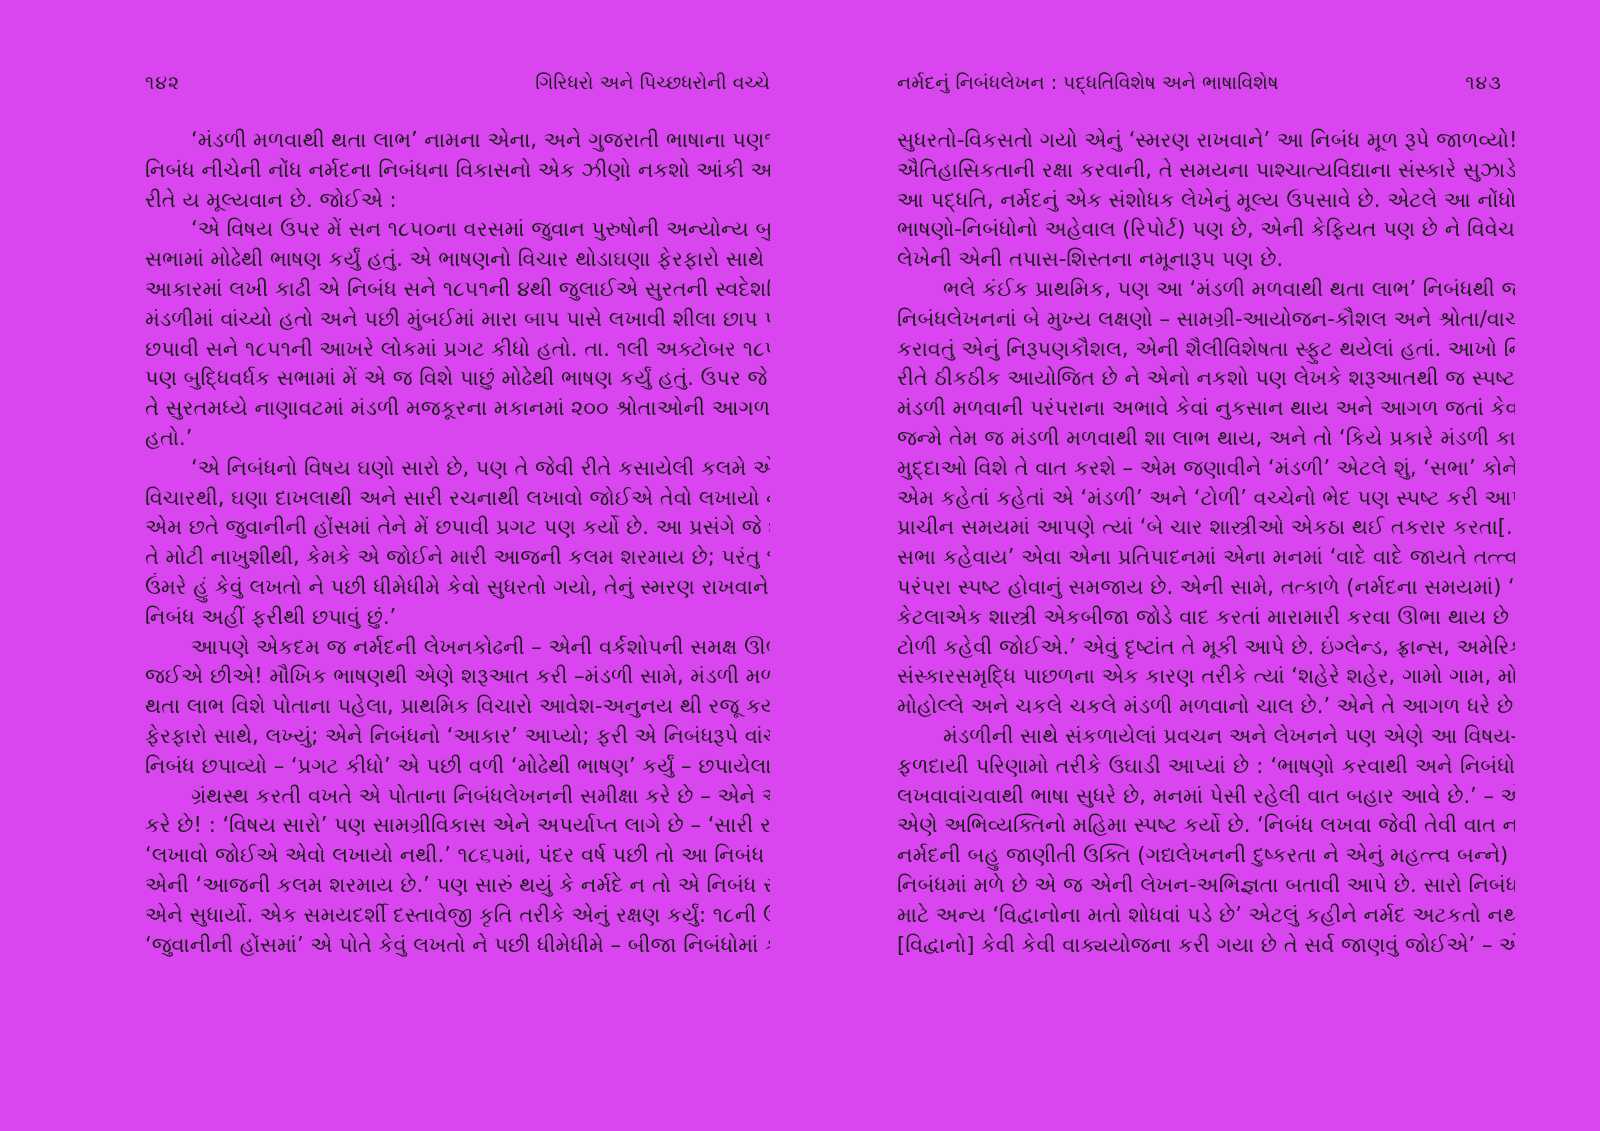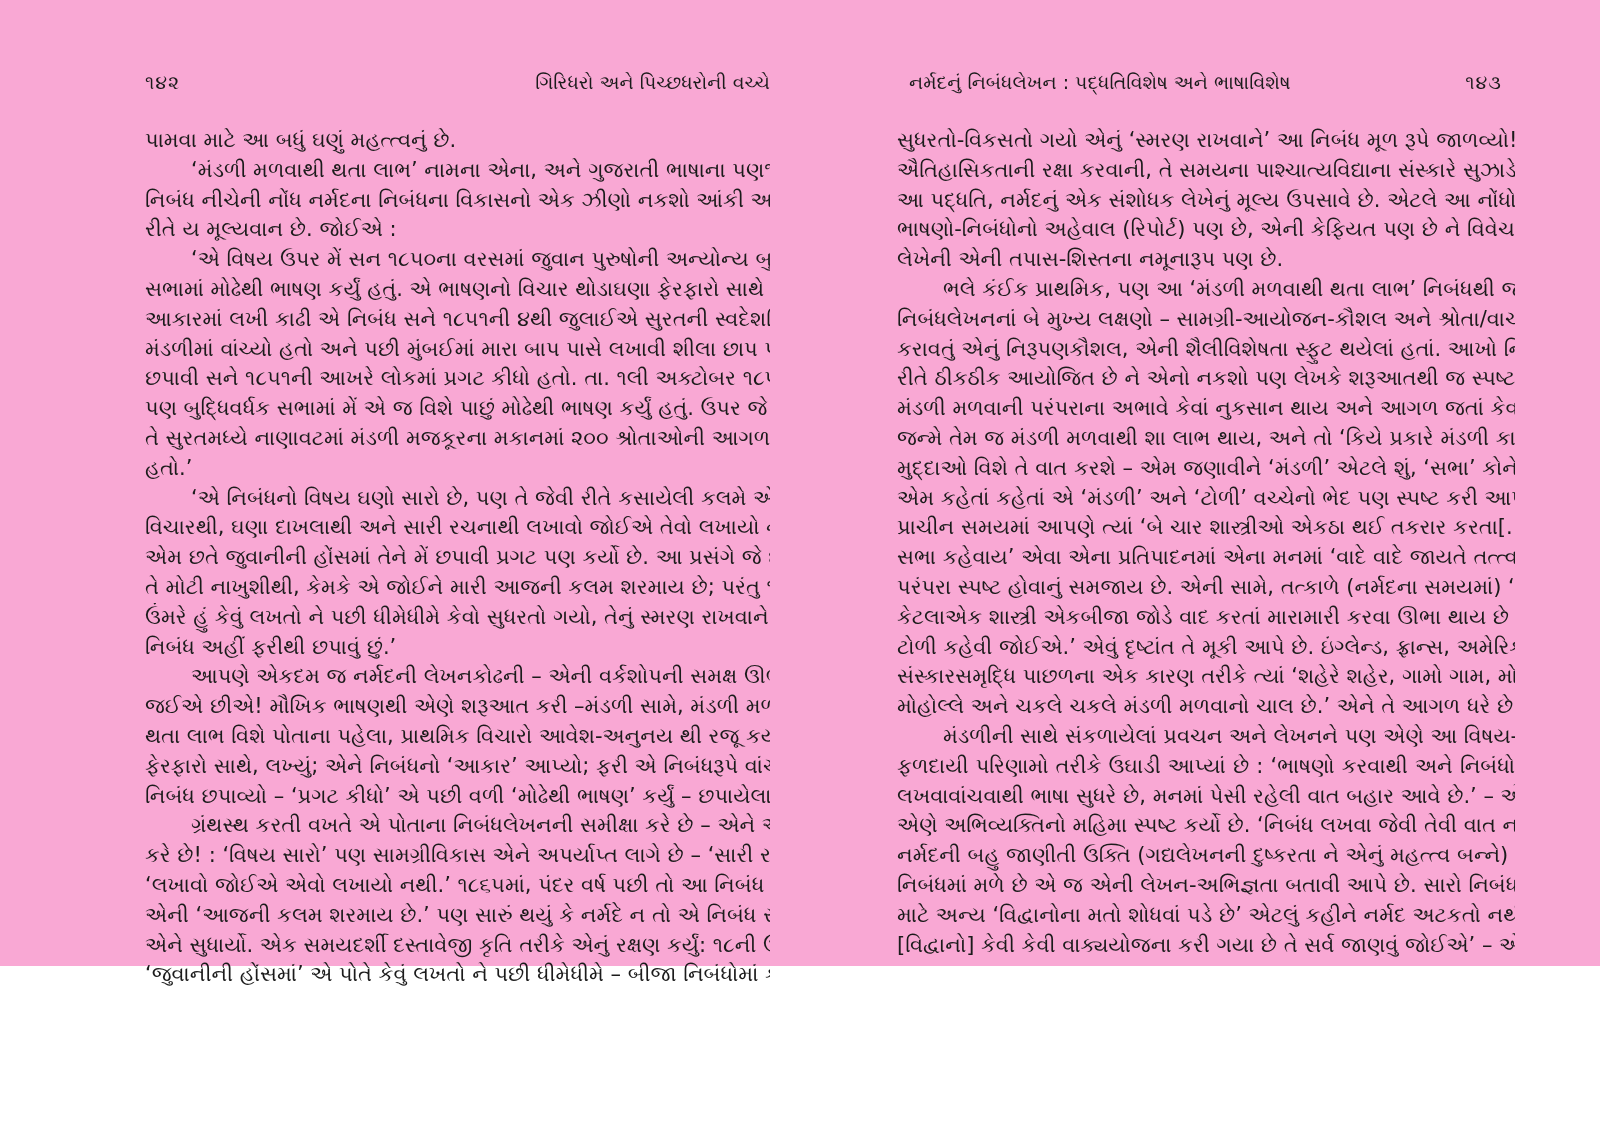--- a/index.html
+++ b/index.html
@@ -10,22 +10,22 @@
   body {
     width: 1600px;
     height: 1131px;
     font-family: "DejaVu Sans", sans-serif;
     color: #1b1b1b;
     overflow: hidden;
   }
   .spread {
     position: relative;
     width: 1600px;
-    height: 966px;
-    background: #f9a8d4;
+    height: 1131px;
+    background: #d946ef;
   }
   .page {
     position: absolute;
     top: 0;
   }
   .page-left  { left: 145px; width: 625px; }
   .page-right { left: 897px; width: 618px; }
 
   .page-head {
     position: absolute;
@@ -44,21 +44,21 @@
   }
   .page-left .folio { left: 0; }
   .page-right .folio { right: 13px; }
   .page-left .head-title {
     position: absolute;
     left: 12px; right: 0;
     text-align: right;
   }
   .page-right .head-title {
     position: absolute;
-    left: 12px;
+    left: 0;
     text-align: left;
   }
 
   .page-body {
     position: absolute;
     top: 126px;
     left: 0;
     width: 100%;
     overflow: hidden;
   }
@@ -84,21 +84,20 @@
 <body>
 
 <div class="spread">
 
   <div class="page page-left">
     <div class="page-head">
       <span class="folio">૧૪૨</span>
       <span class="head-title">ગિરિધરો અને પિચ્છધરોની વચ્ચે</span>
     </div>
     <div class="page-body">
-        <div class="line end">પામવા માટે આ બધું ઘણું મહત્ત્વનું છે.</div>
         <div class="line indent">‘મંડળી મળવાથી થતા લાભ’ નામના એના, અને ગુજરાતી ભાષાના પણ૧, પહેલા</div>
         <div class="line">નિબંધ નીચેની નોંધ નર્મદના નિબંધના વિકાસનો એક ઝીણો નકશો આંકી આપે છે એ</div>
         <div class="line end">રીતે ય મૂલ્યવાન છે. જોઈએ :</div>
         <div class="line indent">‘એ વિષય ઉપર મેં સન ૧૮૫૦ના વરસમાં જુવાન પુરુષોની અન્યોન્ય બુદ્ધિવર્ધક</div>
         <div class="line">સભામાં મોઢેથી ભાષણ કર્યું હતું. એ ભાષણનો વિચાર થોડાઘણા ફેરફારો સાથે નિબંધના</div>
         <div class="line">આકારમાં લખી કાઢી એ નિબંધ સને ૧૮૫૧ની ૪થી જુલાઈએ સુરતની સ્વદેશહિતેચ્છુ</div>
         <div class="line">મંડળીમાં વાંચ્યો હતો અને પછી મુંબઈમાં મારા બાપ પાસે લખાવી શીલા છાપ પર</div>
         <div class="line">છપાવી સને ૧૮૫૧ની આખરે લોકમાં પ્રગટ કીધો હતો. તા. ૧લી અક્ટોબર ૧૮૫૫એ</div>
         <div class="line">પણ બુદ્ધિવર્ધક સભામાં મેં એ જ વિશે પાછું મોઢેથી ભાષણ કર્યું હતું. ઉપર જે નિબંધ છે</div>
         <div class="line">તે સુરતમધ્યે નાણાવટમાં મંડળી મજકૂરના મકાનમાં ૨૦૦ શ્રોતાઓની આગળ વાંચ્યો</div>

